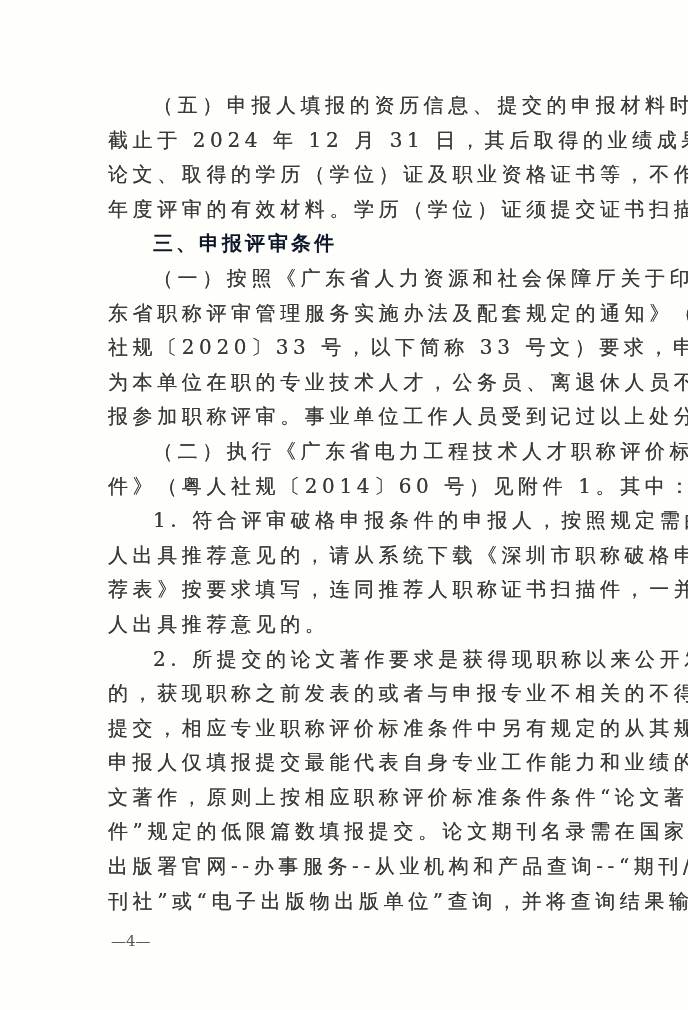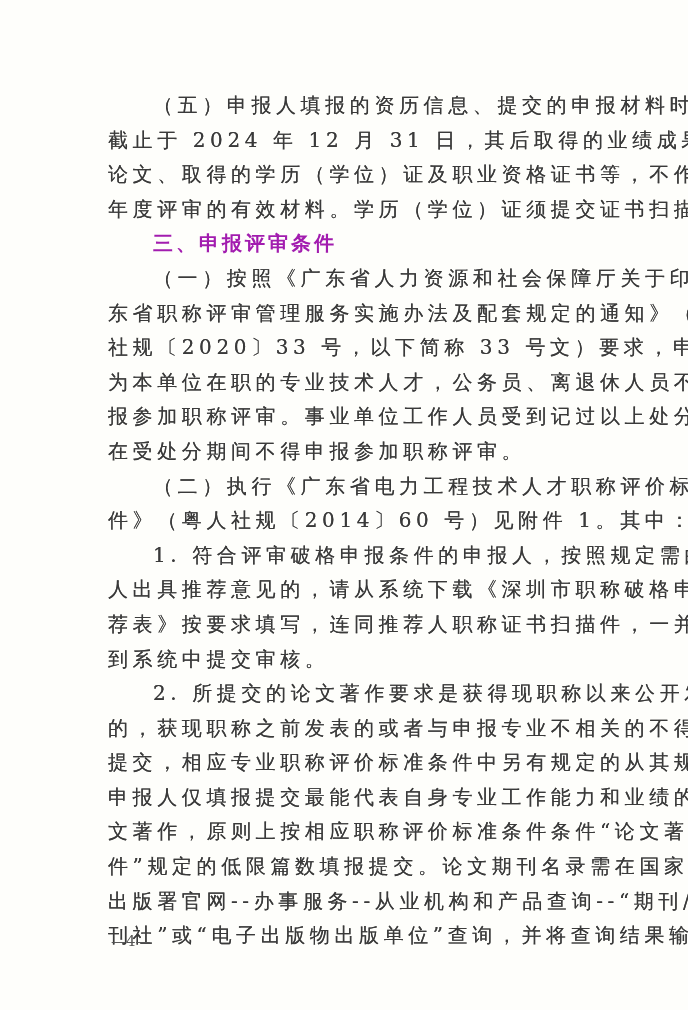--- a/index.html
+++ b/index.html
@@ -29,21 +29,21 @@
     white-space: nowrap;
     overflow: visible;
   }
   .indent {
     padding-left: 45px;
   }
   .heading {
     font-family: "DejaVu Sans", "Liberation Sans", sans-serif;
     font-weight: bold;
     letter-spacing: 3px;
-    color: #a21caf;
+    color: #0f172a;
   }
   .body-text {
     text-shadow: 0 0 0.4px #555;
   }
   .page-number {
     position: absolute;
     left: 111px;
     top: 932px;
     font-size: 15px;
     color: #555;
@@ -58,27 +58,26 @@
   <div class="line indent body-text">（五）申报人填报的资历信息、提交的申报材料时效均</div>
   <div class="line body-text">截止于 2024 年 12 月 31 日，其后取得的业绩成果、发表的</div>
   <div class="line body-text">论文、取得的学历（学位）证及职业资格证书等，不作为本</div>
   <div class="line body-text">年度评审的有效材料。学历（学位）证须提交证书扫描件。</div>
   <div class="line indent heading">三、申报评审条件</div>
   <div class="line indent body-text">（一）按照《广东省人力资源和社会保障厅关于印发广</div>
   <div class="line body-text">东省职称评审管理服务实施办法及配套规定的通知》（粤人</div>
   <div class="line body-text">社规〔2020〕33 号，以下简称 33 号文）要求，申报人应当</div>
   <div class="line body-text">为本单位在职的专业技术人才，公务员、离退休人员不得申</div>
   <div class="line body-text">报参加职称评审。事业单位工作人员受到记过以上处分的，</div>
-  <div class="line body-text">在受处分期间不得申报参加职称评审。</div>
   <div class="line indent body-text">（二）执行《广东省电力工程技术人才职称评价标准条</div>
   <div class="line body-text">件》（粤人社规〔2014〕60 号）见附件 1。其中：</div>
   <div class="line indent body-text">1. 符合评审破格申报条件的申报人，按照规定需由推荐</div>
   <div class="line body-text">人出具推荐意见的，请从系统下载《深圳市职称破格申报推</div>
   <div class="line body-text">荐表》按要求填写，连同推荐人职称证书扫描件，一并上传</div>
-  <div class="line body-text">到系统中提交审核。</div>
+  <div class="line body-text">人出具推荐意见的。</div>
   <div class="line indent body-text">2. 所提交的论文著作要求是获得现职称以来公开发表</div>
   <div class="line body-text">的，获现职称之前发表的或者与申报专业不相关的不得填报</div>
   <div class="line body-text">提交，相应专业职称评价标准条件中另有规定的从其规定。</div>
   <div class="line body-text">申报人仅填报提交最能代表自身专业工作能力和业绩的论</div>
   <div class="line body-text">文著作，原则上按相应职称评价标准条件条件“论文著作条</div>
   <div class="line body-text">件”规定的低限篇数填报提交。论文期刊名录需在国家新闻</div>
   <div class="line body-text">出版署官网--办事服务--从业机构和产品查询--“期刊/期</div>
   <div class="line body-text">刊社”或“电子出版物出版单位”查询，并将查询结果输出</div>
 </div>
 

